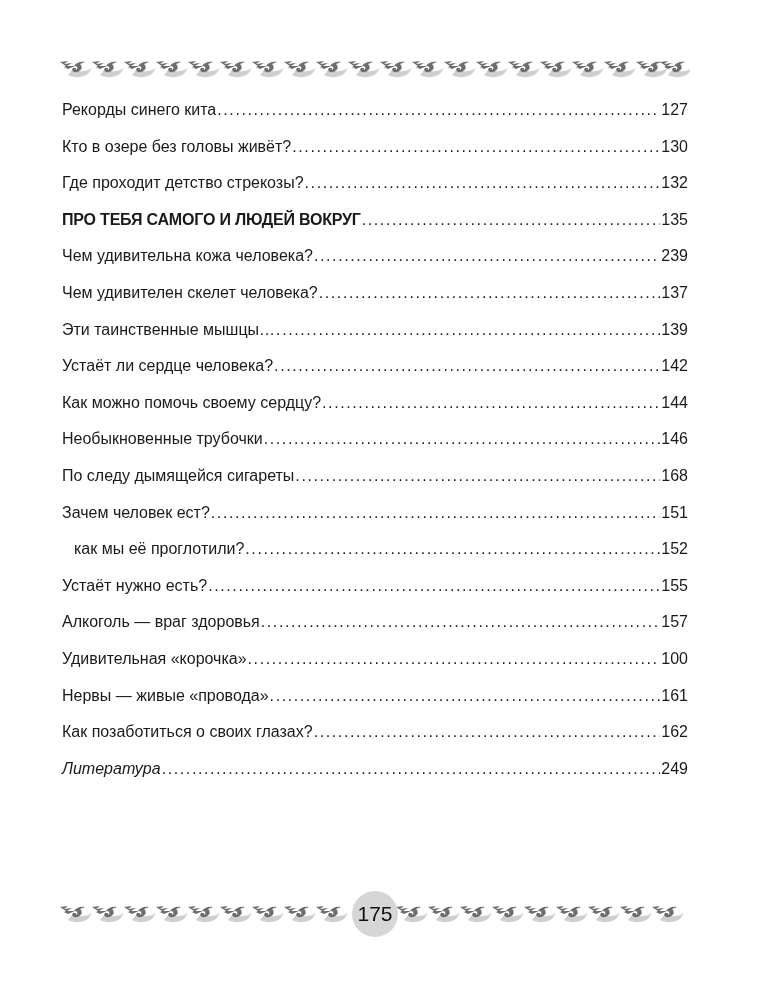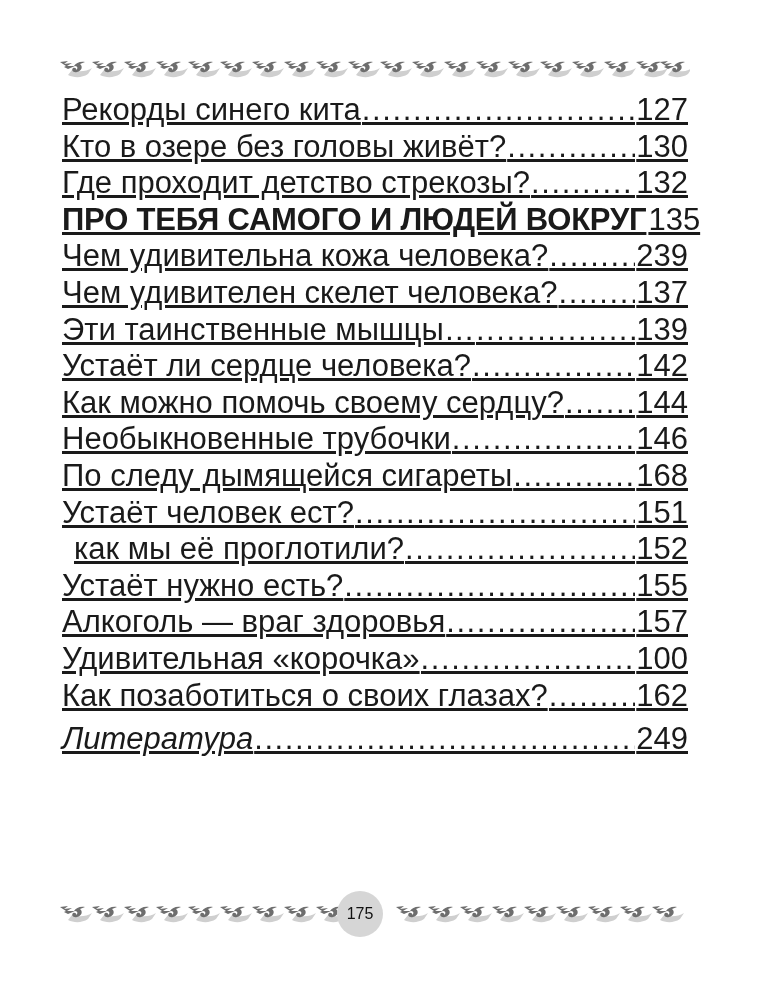--- a/index.html
+++ b/index.html
@@ -1,32 +1,32 @@
 <!DOCTYPE html>
 <html><head>
   <meta charset="utf-8">
   <style>
     html, body { margin: 0; padding: 0; background: #ffffff; }
     body { width: 767px; height: 1000px; position: relative; overflow: hidden; font-family: "Liberation Sans", sans-serif; color: #1a1a1a; }
     .ornament { position: absolute; left: 58px; width: 632px; height: 22px; }
     .ornament.top { top: 58px; }
     .ornament.bottom { top: 903px; }
     .toc { position: absolute; left: 62px; width: 626px; top: 92px; }
-    .row { display: flex; align-items: flex-end; font-size: 31px; line-height: 36.6px; height: 36.6px; white-space: nowrap; text-decoration: underline; }
+    .row { display: flex; align-items: flex-end; font-size: 16px; line-height: 36.6px; height: 36.6px; white-space: nowrap; }
     .row .title { flex: 0 0 auto; }
     .row .leader { flex: 1 1 auto; overflow: hidden; margin: 0 1px; letter-spacing: 1.6px; }
     .row .leader::after { content: "........................................................................................................................................................"; }
     .row .page { flex: 0 0 auto; }
     .row.section { }
     .row.section .title { font-weight: bold; letter-spacing: -0.2px; }
     .row.italic .title { font-style: italic; }
-    .row.gap-top { margin-top: 7px; }
+    .row.gap-top { }
     .row.wrap-first { height: 36.6px; }
     .row.wrap-second { padding-left: 12px; }
-    .page-number { position: absolute; left: 337px; top: 891px; width: 46px; height: 46px; border-radius: 50%; background: #d6d6d6; display: flex; align-items: center; justify-content: center; font-size: 16px; color: #111; }
+    .page-number { position: absolute; left: 352px; top: 891px; width: 46px; height: 46px; border-radius: 50%; background: #d6d6d6; display: flex; align-items: center; justify-content: center; font-size: 21px; color: #111; }
   </style>
 </head>
 <body>
 
 <svg class="ornament top" viewBox="0 0 632 22" preserveAspectRatio="none">
   <defs>
     <g id="motif">
       <path d="M14 12 C 20 14, 28 14, 34 10 L 30 16 C 24 20, 16 20, 10 17 Z" fill="#cfcfcf"></path>
       <path d="M2 4 L 10 3 L 6 6 L 14 5 L 9 8 L 16 8 C 18 5, 22 3, 27 4 L 22 6 C 25 8, 24 13, 19 14 C 15 15, 13 12, 15 10 C 17 9, 19 11, 18 12 C 20 11, 20 8, 17 8 L 10 11 L 6 9 L 8 8 Z" fill="#6e6e6e"></path>
     </g>
@@ -103,21 +103,21 @@
       <span class="title">Необыкновенные трубочки</span>
       <span class="leader"></span>
       <span class="page">146</span>
     </div>
   <div class="row">
       <span class="title">По следу дымящейся сигареты</span>
       <span class="leader"></span>
       <span class="page">168</span>
     </div>
   <div class="row">
-      <span class="title">Устаёт человек ест?</span>
+      <span class="title">Зачем человек ест?</span>
       <span class="leader"></span>
       <span class="page">151</span>
     </div>
   <div class="row wrap-second">
       <span class="title">как мы её проглотили?</span>
       <span class="leader"></span>
       <span class="page">152</span>
     </div>
   <div class="row">
       <span class="title">Устаёт нужно есть?</span>
@@ -126,20 +126,25 @@
     </div>
   <div class="row">
       <span class="title">Алкоголь — враг здоровья</span>
       <span class="leader"></span>
       <span class="page">157</span>
     </div>
   <div class="row">
       <span class="title">Удивительная «корочка»</span>
       <span class="leader"></span>
       <span class="page">100</span>
+    </div>
+  <div class="row">
+      <span class="title">Нервы — живые «провода»</span>
+      <span class="leader"></span>
+      <span class="page">161</span>
     </div>
   <div class="row">
       <span class="title">Как позаботиться о своих глазах?</span>
       <span class="leader"></span>
       <span class="page">162</span>
     </div>
   <div class="row italic gap-top">
       <span class="title">Литература</span>
       <span class="leader"></span>
       <span class="page">249</span>

